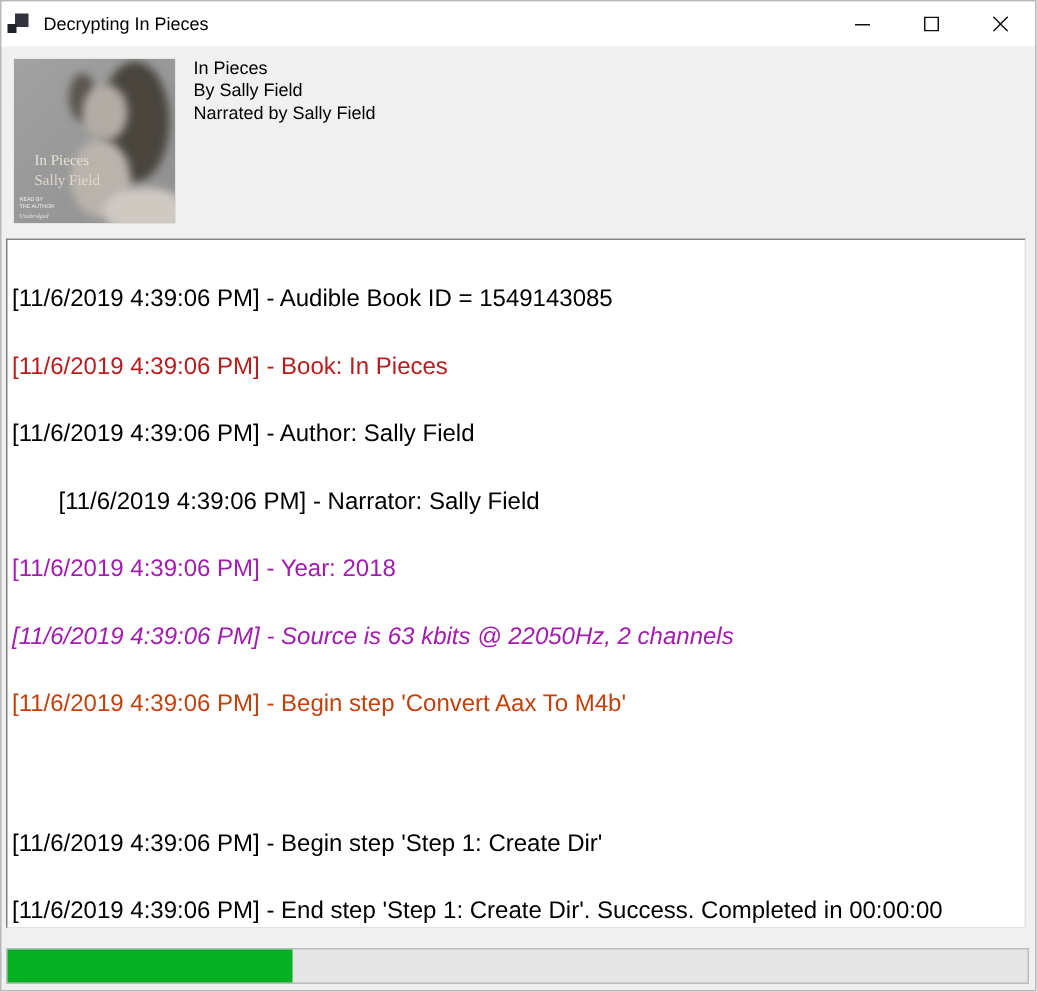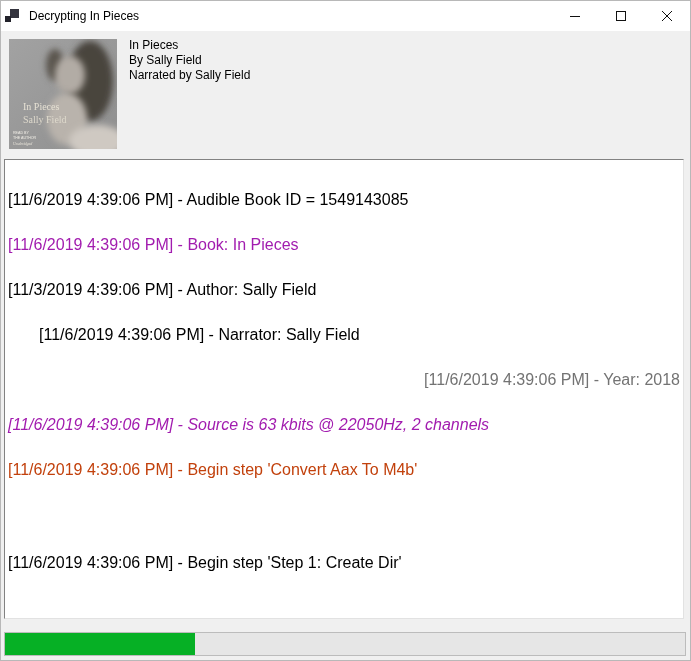--- a/index.html
+++ b/index.html
@@ -156,27 +156,28 @@
   </div>
 
   <div class="book-info">
     <div>In Pieces</div>
     <div>By Sally Field</div>
     <div>Narrated by Sally Field</div>
   </div>
 
   <div class="log-box">
     <div class="log-line" style="color: rgb(0, 0, 0);">[11/6/2019 4:39:06 PM] - Audible Book ID = 1549143085</div>
-    <div class="log-line" style="color: #a21caf;">[11/6/2019 4:39:06 PM] - Book: In Pieces</div>
-    <div class="log-line" style="color: rgb(0, 0, 0);">[11/3/2019 4:39:06 PM] - Author: Sally Field</div>
+    <div class="log-line" style="color: #b91c1c;">[11/6/2019 4:39:06 PM] - Book: In Pieces</div>
+    <div class="log-line" style="color: rgb(0, 0, 0);">[11/6/2019 4:39:06 PM] - Author: Sally Field</div>
     <div class="log-line" style="color: rgb(0, 0, 0); margin-left: 31px;">[11/6/2019 4:39:06 PM] - Narrator: Sally Field</div>
-    <div class="log-line" style="color: #737373; text-align: right;">[11/6/2019 4:39:06 PM] - Year: 2018</div>
+    <div class="log-line" style="color: #a21caf;">[11/6/2019 4:39:06 PM] - Year: 2018</div>
     <div class="log-line" style="color: #a21caf; font-style: italic;">[11/6/2019 4:39:06 PM] - Source is 63 kbits @ 22050Hz, 2 channels</div>
     <div class="log-line" style="color: #c2410c;">[11/6/2019 4:39:06 PM] - Begin step 'Convert Aax To M4b'</div>
     <div class="log-line" style="color: rgb(0, 0, 0); margin-top: 48px;">[11/6/2019 4:39:06 PM] - Begin step 'Step 1: Create Dir'</div>
+    <div class="log-line" style="color: rgb(0, 0, 0);">[11/6/2019 4:39:06 PM] - End step 'Step 1: Create Dir'. Success. Completed in 00:00:00</div>
     
     
     
   </div>
 
   <div class="progress-track">
     <div class="progress-fill" style="width: 28%; background: rgb(6, 176, 37);"></div>
   </div>
 
 </div>

